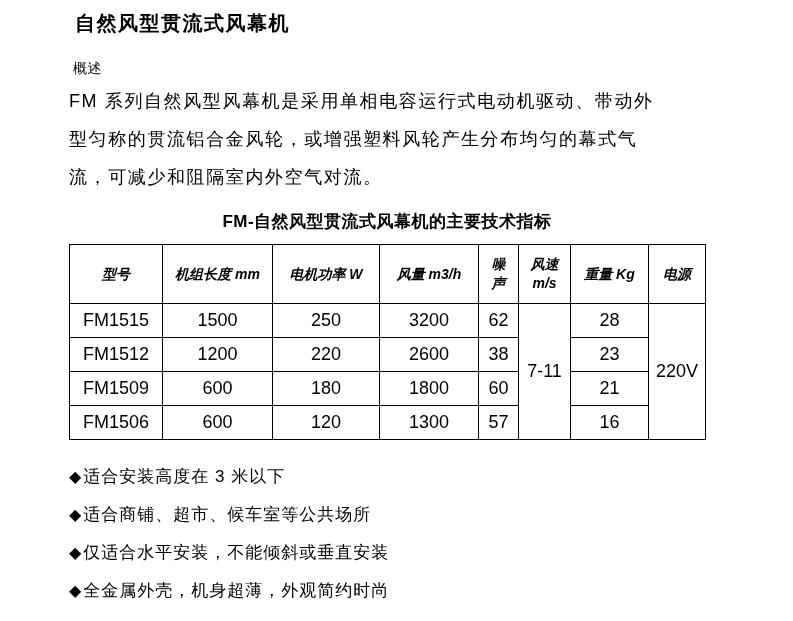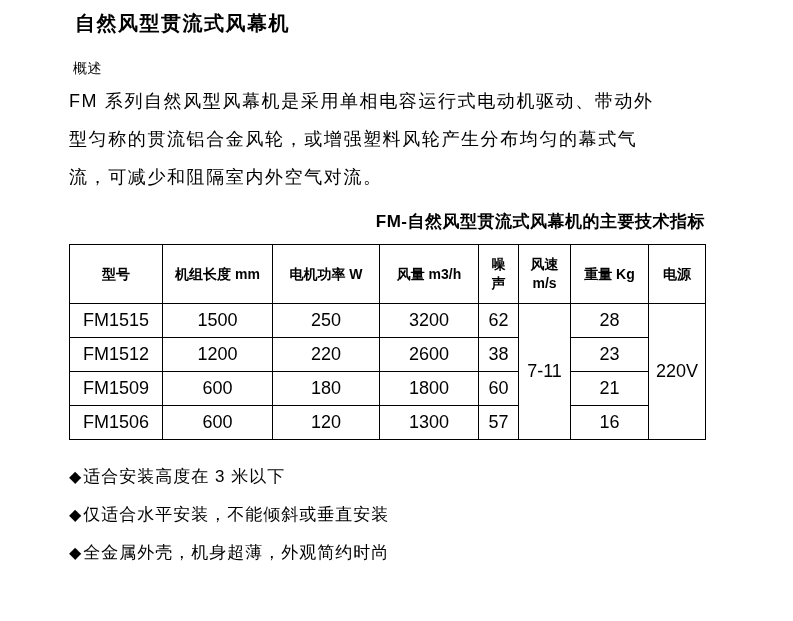--- a/index.html
+++ b/index.html
@@ -36,40 +36,40 @@
   .intro {
     margin: 5px 0 0 0;
     width: 588px;
     font-size: 18px;
     line-height: 38px;
     letter-spacing: 1.6px;
   }
   .table-title {
     width: 636px;
     margin-top: 15px;
-    text-align: right;
+    text-align: center;
     font-size: 17px;
     line-height: 22px;
     font-weight: bold;
     letter-spacing: 0.5px;
   }
   table.spec {
     margin-top: 11px;
     border-collapse: collapse;
     table-layout: fixed;
     width: 636px;
   }
   table.spec th, table.spec td {
     border: 1px solid #000000;
     text-align: center;
     vertical-align: middle;
     padding: 0;
     overflow: hidden;
   }
-  table.spec thead tr { height: 59px; }
+  table.spec thead tr { height: 59px; font-style: italic; }
   table.spec tbody tr { height: 34px; }
   table.spec th {
     font-size: 14px;
     font-weight: bold;
     line-height: 19px;
   }
   table.spec td {
     font-size: 18px;
     font-weight: normal;
   }
@@ -167,20 +167,23 @@
         <td>16</td>
       </tr>
     </tbody>
   </table>
 
   <ul class="features">
     <li>
       <span class="bullet">◆</span><span>适合安装高度在 3 米以下</span>
     </li>
     <li>
+      <span class="bullet">◆</span><span>适合商铺、超市、候车室等公共场所</span>
+    </li>
+    <li>
       <span class="bullet">◆</span><span>仅适合水平安装，不能倾斜或垂直安装</span>
     </li>
     <li>
       <span class="bullet">◆</span><span>全金属外壳，机身超薄，外观简约时尚</span>
     </li>
   </ul>
 
 </div>
 
 </body></html>

